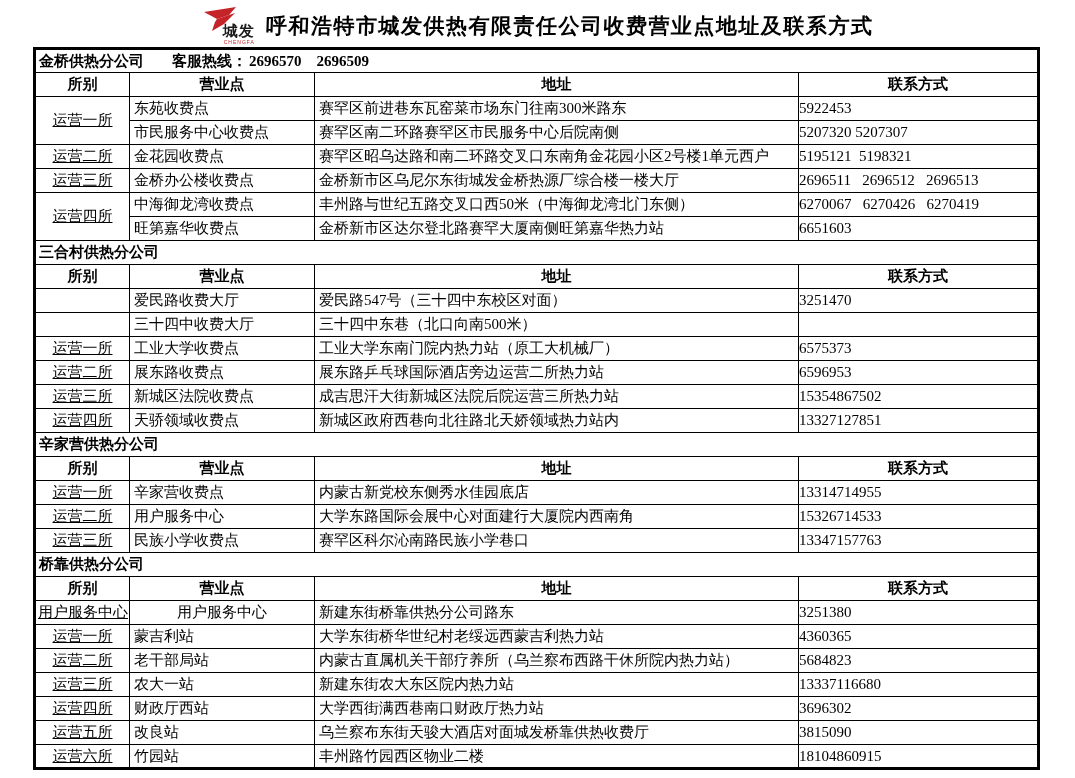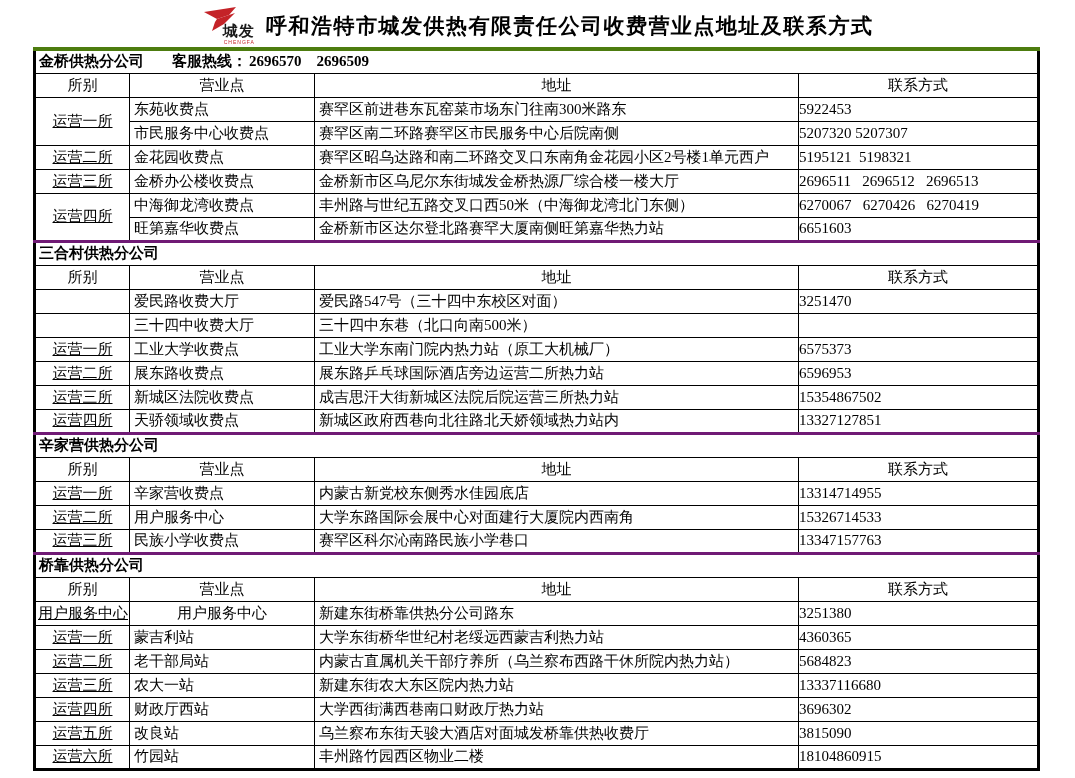--- a/index.html
+++ b/index.html
@@ -55,28 +55,28 @@
     border: 1px solid #000;
     height: 24px;
     font-size: 15px;
     line-height: 17px;
     padding: 0 4px;
     white-space: pre;
     overflow: hidden;
     vertical-align: middle;
   }
   tr.sec-row td {
-    border-top: 3px solid #701a75;
+    border-top: 1px solid #701a75;
     font-weight: bold;
     padding-left: 3px;
   }
-  tr.sec-row:first-child td { border-top: 4px solid #4d7c0f; margin-top: 28px; }
+  tr.sec-row:first-child td { border-top: 2px solid #4d7c0f; margin-top: 28px; }
   .sec-title { margin-right: 28px; }
   .hotline { margin-right: 2px; }
-  tr.col-row td { text-align: center; }
+  tr.col-row td { text-align: center; font-weight: bold; }
   td.branch-cell { text-align: center; padding: 0 2px; text-decoration: underline; }
   td.point-cell.center { text-align: center; }
   td.contact-cell { padding-left: 0; }
 </style>
 </head>
 <body>
 
 <div class="header">
   <div class="logo">
     <span>

